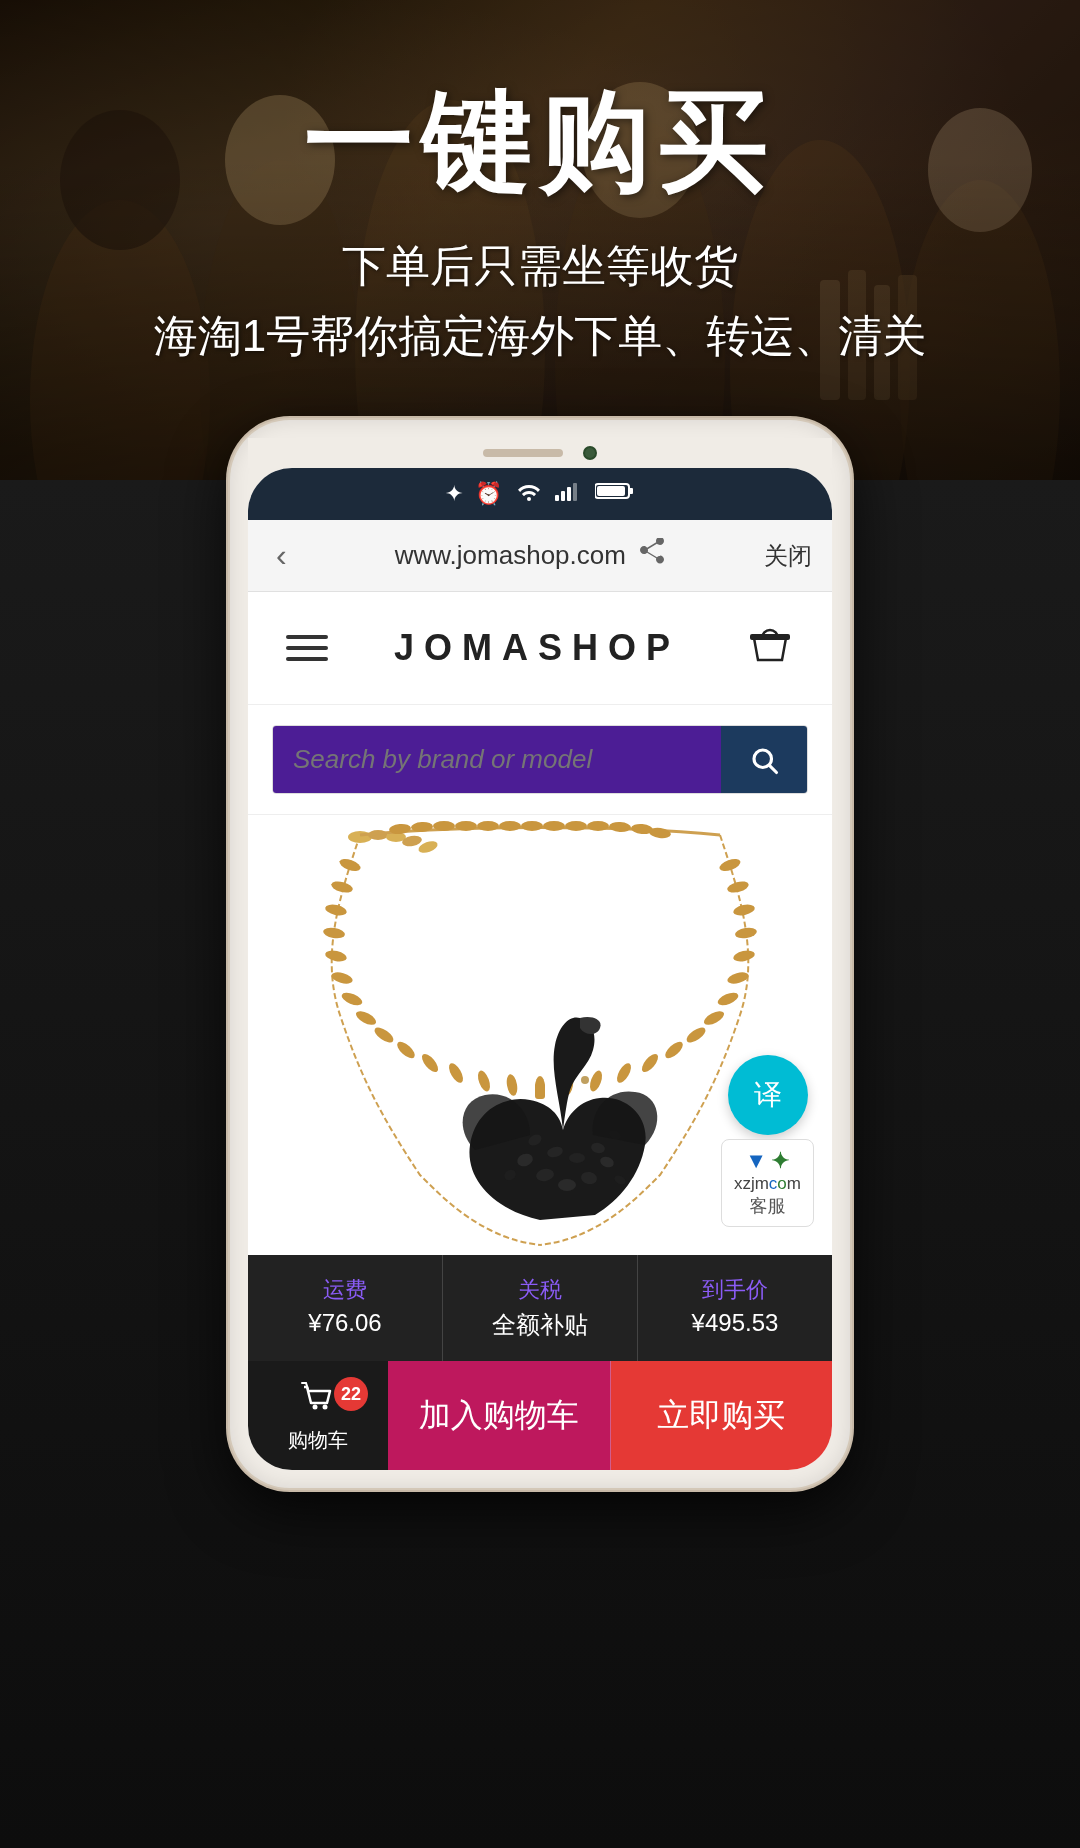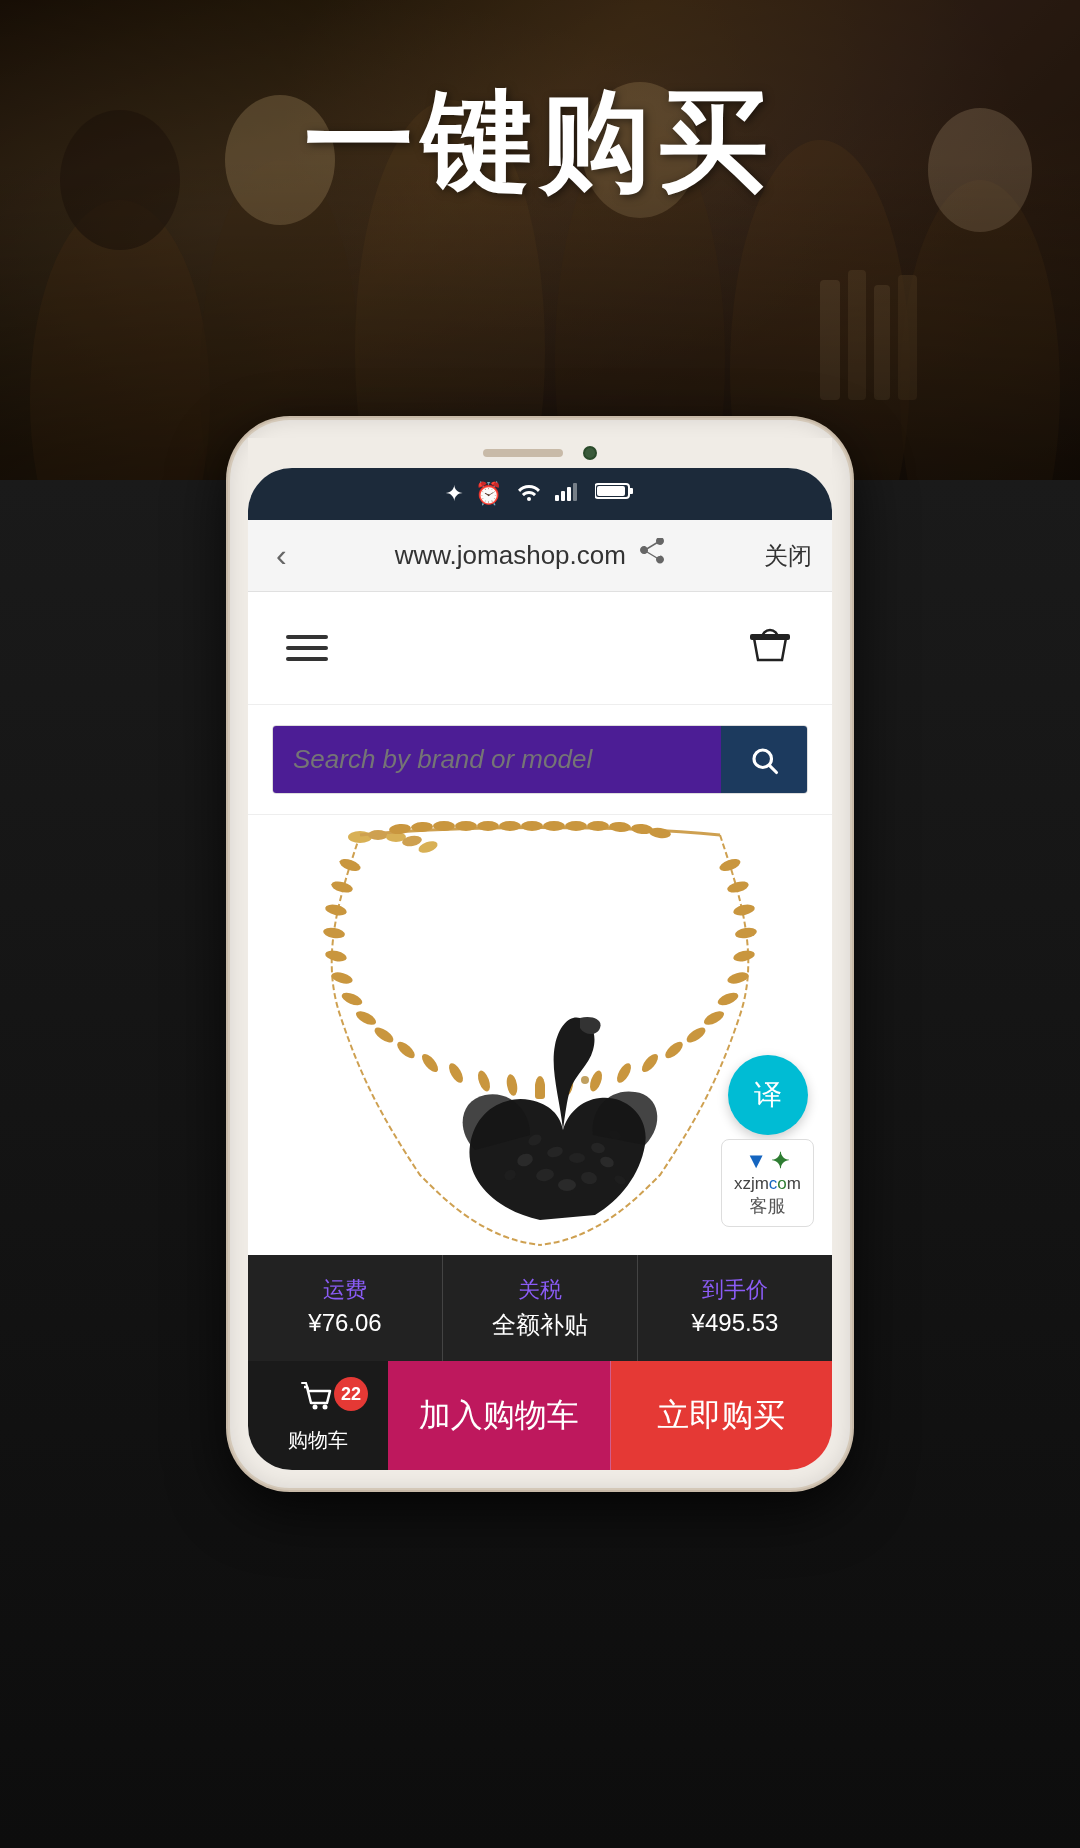--- a/index.html
+++ b/index.html
@@ -458,20 +458,24 @@
       <ellipse cx="640" cy="150" rx="58" ry="68" fill="rgba(180,150,100,0.5)"></ellipse>
       <ellipse cx="980" cy="170" rx="52" ry="62" fill="rgba(220,190,150,0.4)"></ellipse>
     </svg>
   </div>
 </div>
 
 <div class="lower-bg"></div>
 
 <div class="hero-text">
   <div class="hero-title">一键购买</div>
+  <div class="hero-subtitle">
+    <div>下单后只需坐等收货</div>
+    <div>海淘1号帮你搞定海外下单、转运、清关</div>
+  </div>
 </div>
 
 <div class="phone-container">
   <div class="phone-frame">
 
     <div class="phone-top-bar">
       <div class="speaker-bar"></div>
       <div class="camera-dot"></div>
     </div>
 
@@ -518,20 +522,21 @@
         </div>
         <div class="close-btn">关闭</div>
       </div>
 
       <div class="site-header">
         <div class="menu-icon">
           <span></span>
           <span></span>
           <span></span>
         </div>
+        <div class="site-logo">JOMASHOP</div>
         <div class="cart-icon-wrapper">
           <svg class="cart-icon-svg" viewBox="0 0 48 52" fill="none" xmlns="http://www.w3.org/2000/svg">
             <path d="M8 18h32l-4 22H12L8 18z" stroke="#222" stroke-width="2.5" fill="none"></path>
             <path d="M16 18c0-4.4 3.6-8 8-8s8 3.6 8 8" stroke="#222" stroke-width="2.5" fill="none"></path>
             <rect x="4" y="14" width="40" height="6" rx="2" fill="#222"></rect>
           </svg>
         </div>
       </div>
 
       <div class="search-section">

